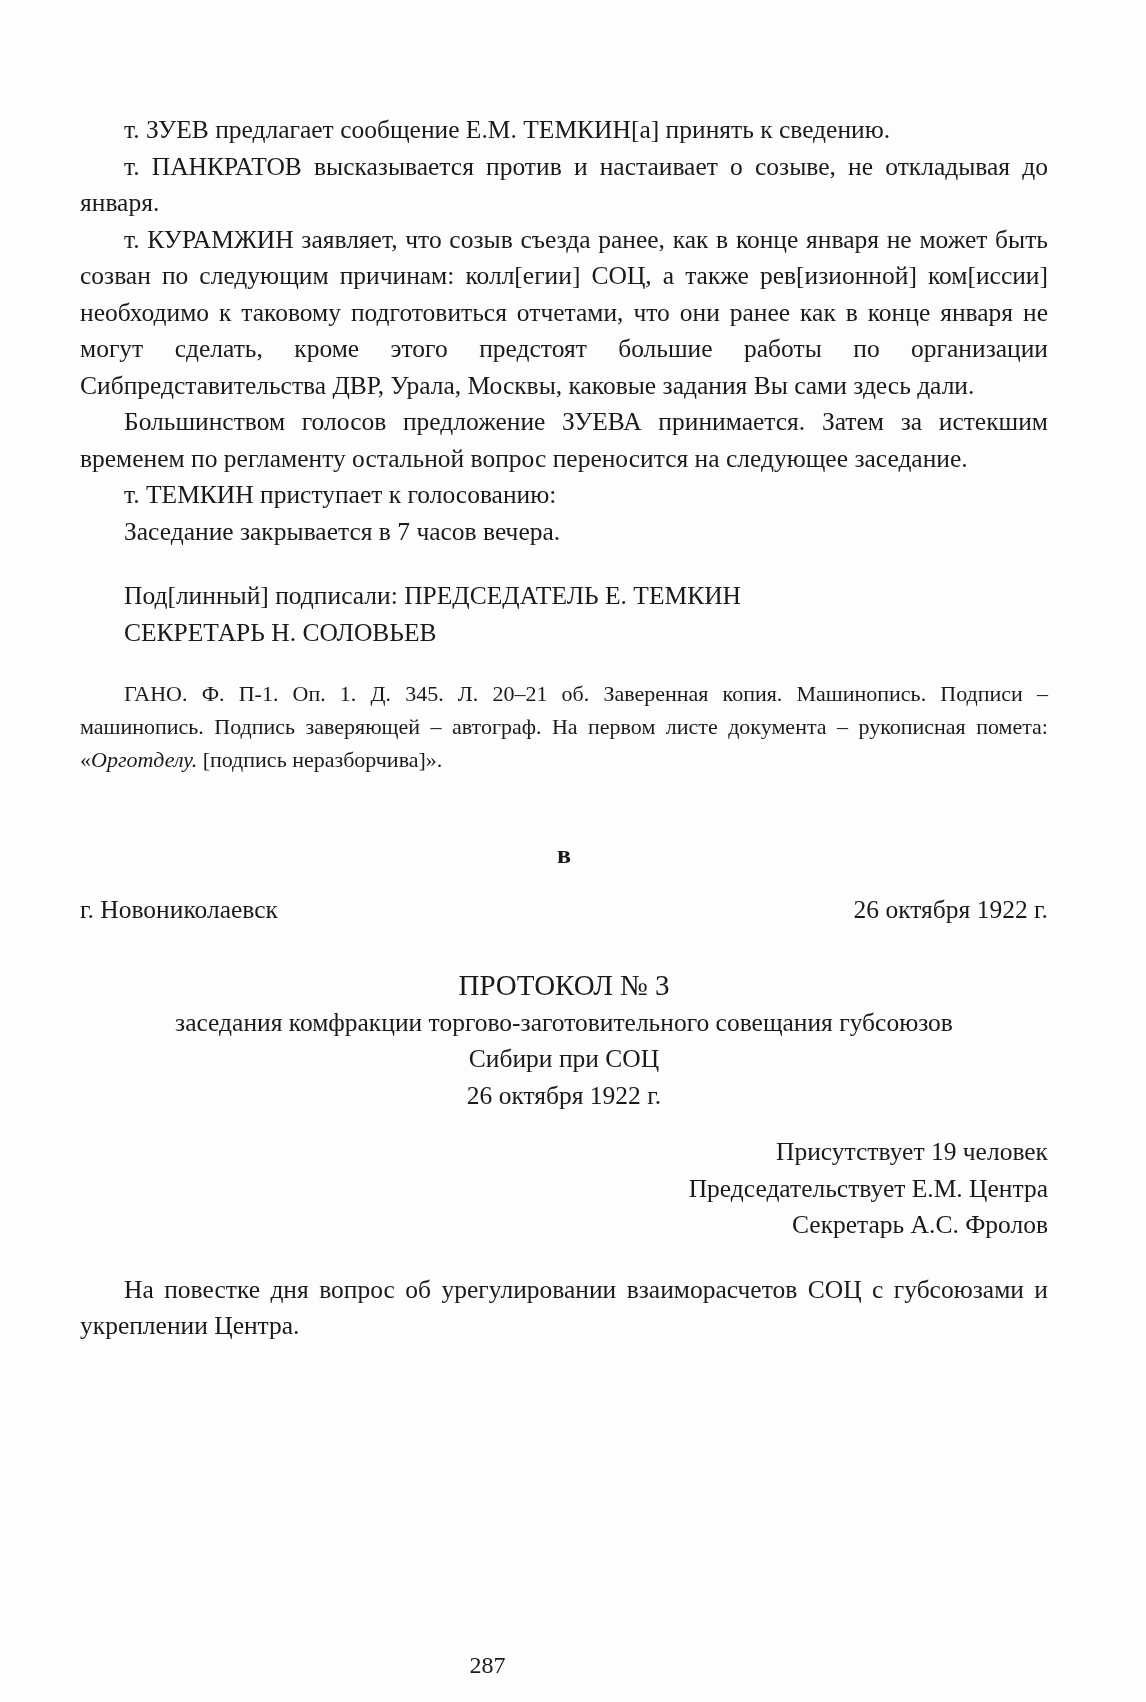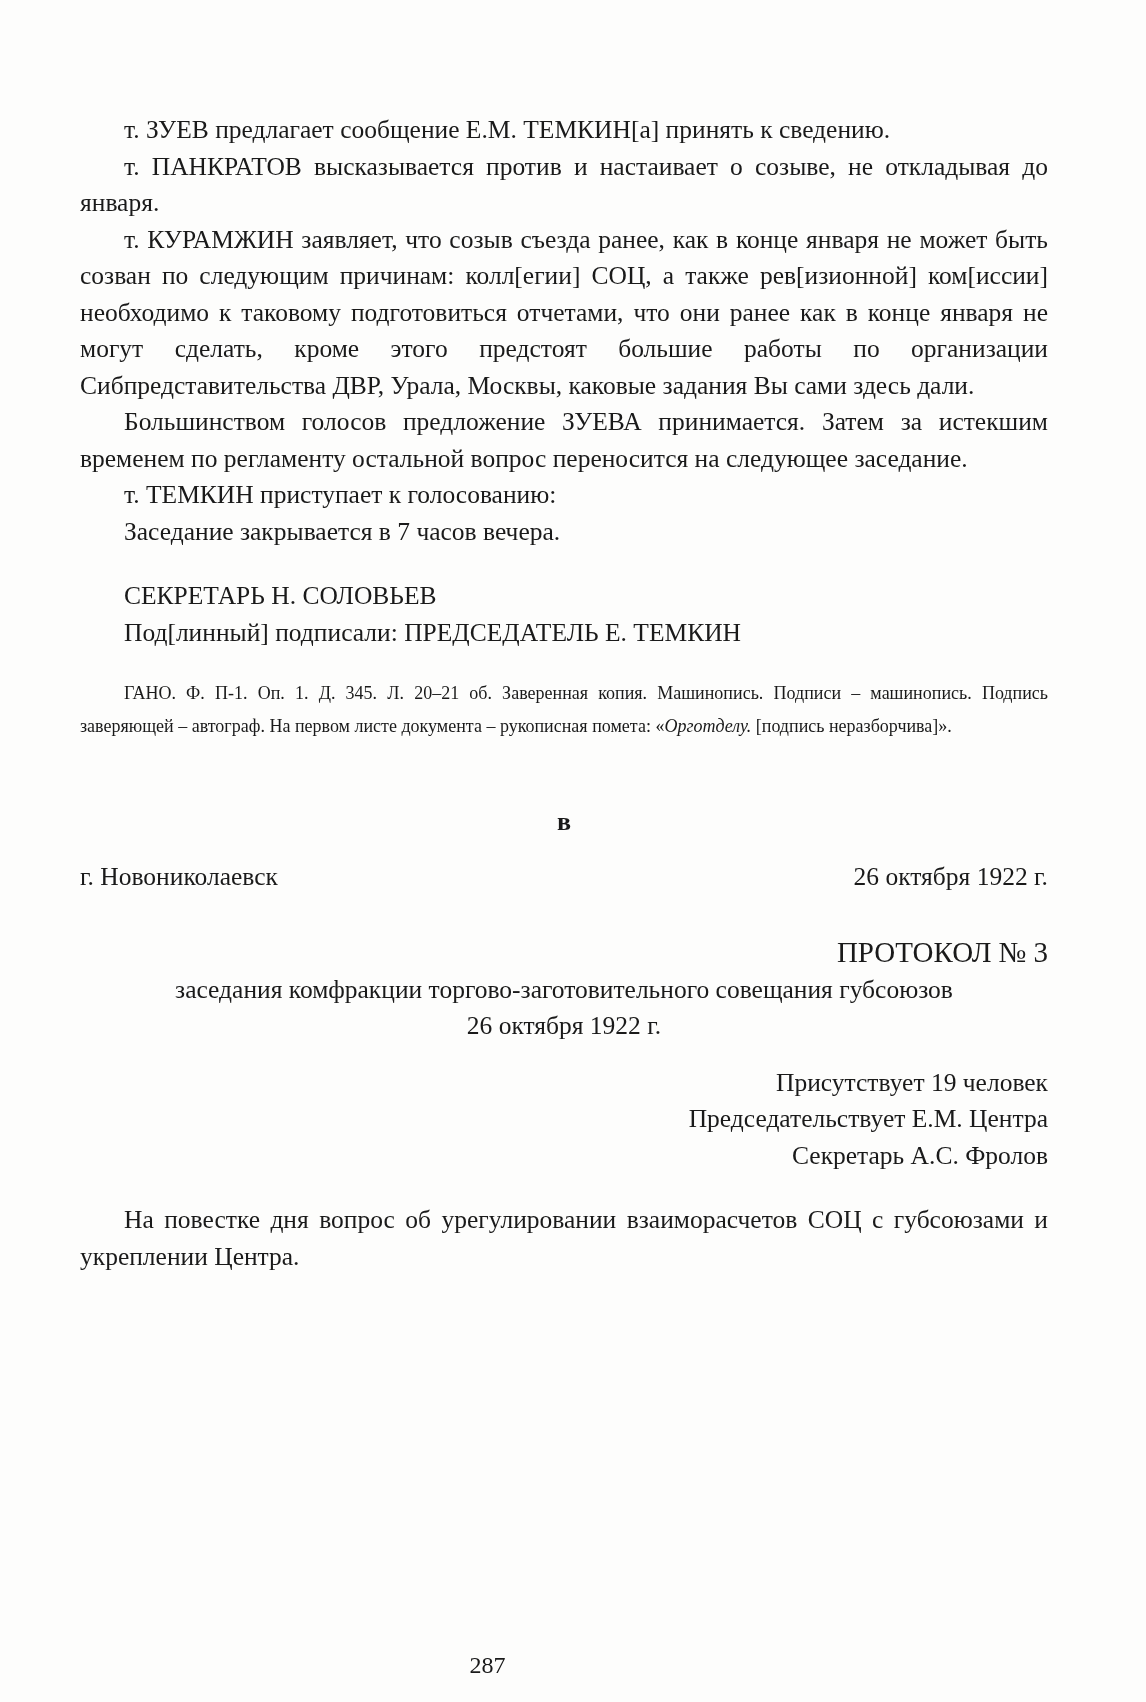--- a/index.html
+++ b/index.html
@@ -8,59 +8,60 @@
     background: #fdfdfc;
     font-family: "Liberation Serif", "DejaVu Serif", serif;
     color: #1a1a1a;
     position: relative;
     overflow: hidden;
   }
   .page { position: absolute; left: 80px; top: 112px; width: 968px; }
   .p { font-size: 25.5px; line-height: 36.5px; margin: 0; text-align: justify; text-align-last: left; }
   .ind { text-indent: 44px; }
   .sig { font-size: 25.5px; line-height: 36.5px; margin: 0; }
-  .note { font-size: 18px; line-height: 33px; margin: 0; text-align: justify; text-indent: 44px; }
+  .note { font-size: 22px; line-height: 33px; margin: 0; text-align: justify; text-indent: 44px; }
   .center { text-align: center; }
   .right { text-align: right; }
   .letter { font-weight: bold; font-size: 26px; text-align: center; }
   .row { display: flex; justify-content: space-between; font-size: 25.5px; line-height: 36.5px; }
-  .title { font-size: 29px; line-height: 40px; text-align: right; }
+  .title { font-size: 29px; line-height: 40px; text-align: center; }
   .pagenum { position: absolute; top: 1652px; left: 0; width: 975px; text-align: center; font-size: 24px; }
   .it { font-style: italic; }
 </style>
 </head>
 <body>
 
 <div class="page">
   <p class="p ind">т. ЗУЕВ предлагает сообщение Е.М. ТЕМКИН[а] принять к сведению.</p>
   <p class="p ind">т. ПАНКРАТОВ высказывается против и настаивает о созыве, не откладывая до января.</p>
   <p class="p ind">т. КУРАМЖИН заявляет, что созыв съезда ранее, как в конце января не может быть созван по следующим причинам: колл[егии] СОЦ, а также рев[изионной] ком[иссии] необходимо к таковому подготовиться отчетами, что они ранее как в конце января не могут сделать, кроме этого предстоят большие работы по организации Сибпредставительства ДВР, Урала, Москвы, каковые задания Вы сами здесь дали.</p>
   <p class="p ind">Большинством голосов предложение ЗУЕВА принимается. Затем за истекшим временем по регламенту остальной вопрос переносится на следующее заседание.</p>
   <p class="p ind">т. ТЕМКИН приступает к голосованию:</p>
   <p class="p ind">Заседание закрывается в 7 часов вечера.</p>
 
   <div style="height:28px"></div>
+  <p class="sig ind">Под[линный] подписали: ПРЕДСЕДАТЕЛЬ Е. ТЕМКИН</p>
   <p class="sig ind">СЕКРЕТАРЬ Н. СОЛОВЬЕВ</p>
-  <p class="sig ind">Под[линный] подписали: ПРЕДСЕДАТЕЛЬ Е. ТЕМКИН</p>
 
   <div style="height:26px"></div>
   <p class="note"><span>ГАНО. Ф. П-1. Оп. 1. Д. 345. Л. 20–21 об. Заверенная копия. Машинопись. Подписи – машинопись. Подпись заверяющей – автограф. На первом листе документа – рукописная помета: «</span><span class="it">Оргот­делу.</span><span> [подпись неразборчива]».</span></p>
 
   <div style="height:64px"></div>
   <div class="letter">в</div>
 
   <div style="height:22px"></div>
   <div class="row">
     <span>г. Новониколаевск</span>
     <span>26 октября 1922 г.</span>
   </div>
 
   <div style="height:36px"></div>
   <div class="title">ПРОТОКОЛ № 3</div>
   <div class="p center" style="text-align:center;text-align-last:center">заседания комфракции торгово-заготовительного совещания губсоюзов</div>
+  <div class="p center" style="text-align:center;text-align-last:center">Сибири при СОЦ</div>
   <div class="p center" style="text-align:center;text-align-last:center">26 октября 1922 г.</div>
 
   <div style="height:20px"></div>
   <div class="p right" style="text-align:right;text-align-last:right">Присутствует 19 человек</div>
   <div class="p right" style="text-align:right;text-align-last:right">Председательствует Е.М. Центра</div>
   <div class="p right" style="text-align:center;text-align-last:right">Секретарь А.С. Фролов</div>
 
   <div style="height:28px"></div>
   <p class="p ind">На повестке дня вопрос об урегулировании взаиморасчетов СОЦ с губсоюзами и укреплении Центра.</p>
 </div>

